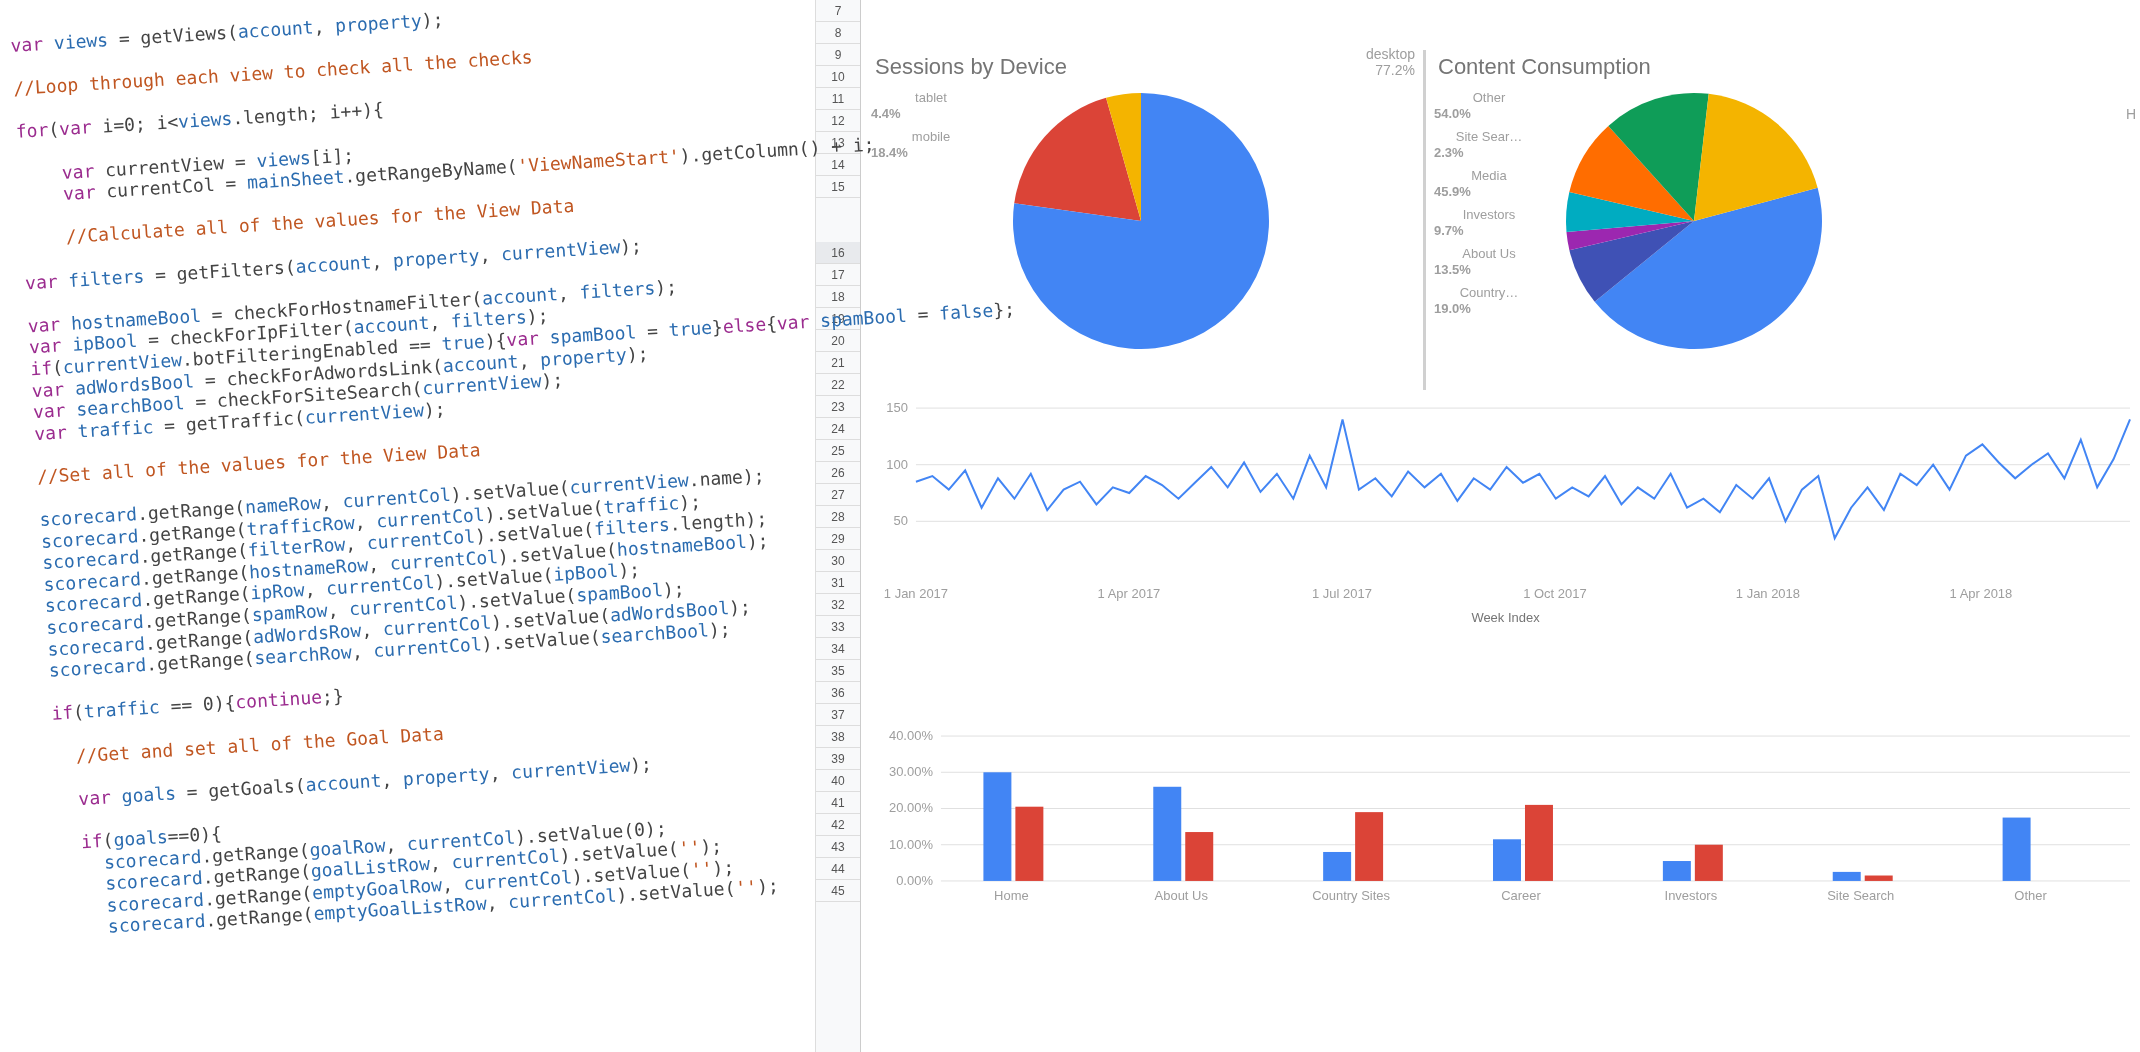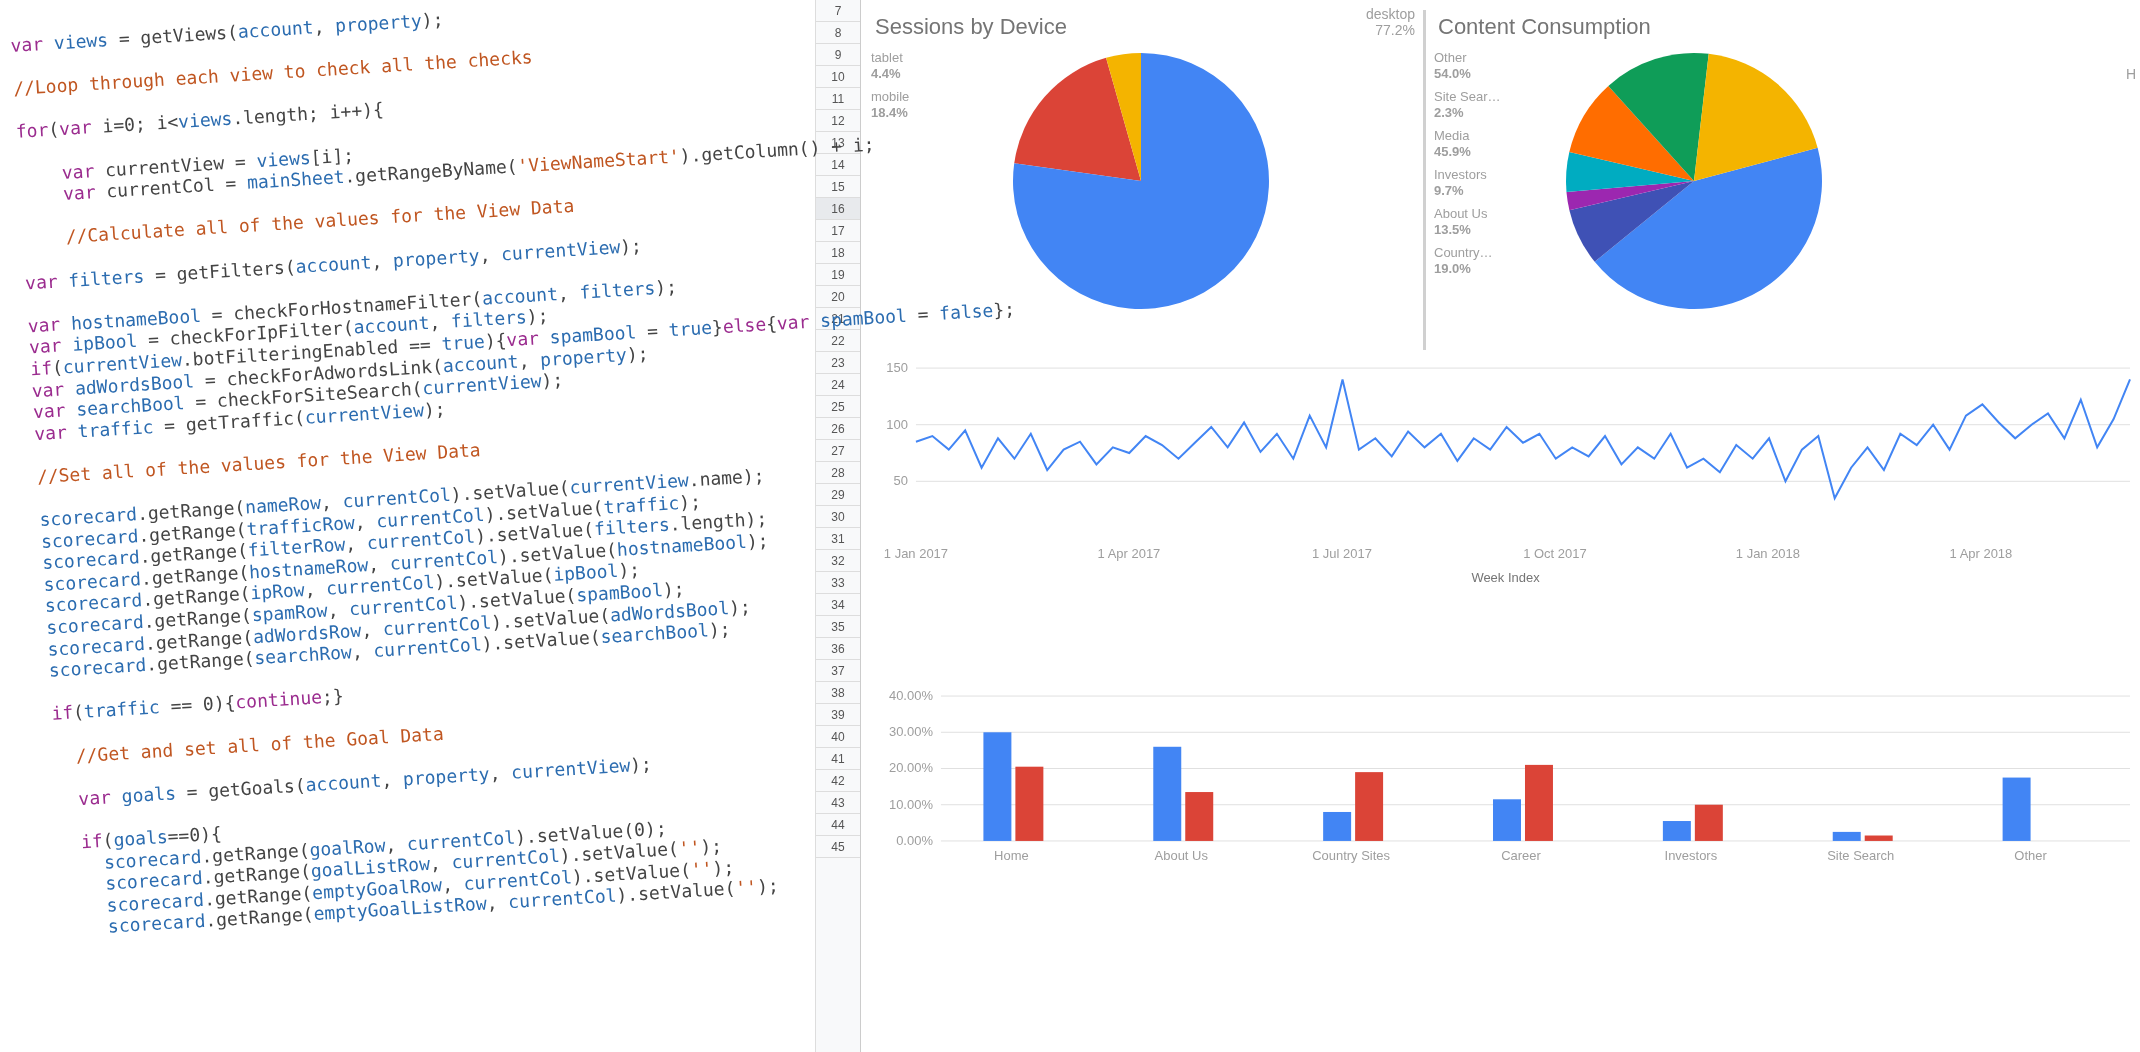--- a/index.html
+++ b/index.html
@@ -9,30 +9,30 @@
 .kw { color: #9b2c8f; }
 .id { color: #2b6cb0; }
 .str { color: #c05621; }
 .cmt { color: #c05621; }
 .pun { color: #444; }
 .bool { color: #2b6cb0; }
 
 .sheet-panel { flex: 1; display: flex; border-left: 1px solid #ddd; }
 .row-gutter { width: 45px; background: #f8f9fa; border-right: 1px solid #ccc; }
 .row-gutter .rownum { height: 22px; font-size: 12px; color: #555; text-align: center; line-height: 22px; border-bottom: 1px solid #ddd; }
-.row-gutter .rownum.sel { background: #e8eaed; }
-.dash { flex: 1; padding: 10px 0 0 10px; display: flex; flex-direction: column; gap: 8px; overflow: hidden; }
+.row-gutter .rownum.sel { background: #e8eaed; margin-top: 44px; }
+.dash { flex: 1; padding: 10px 0 0 10px; display: flex; flex-direction: column; gap: 8px; overflow: hidden; margin-top: 40px; }
 .top-row { display: flex; gap: 8px; height: 340px; }
 .chart-card { background: #fff; }
 .chart-card.left { width: 555px; border-right: 3px solid #d0d0d0; padding-right: 8px; }
 .chart-card.right { flex: 1; }
 .chart-title { font-size: 22px; color: #757575; font-weight: 400; margin: 4px 0 6px 4px; }
 .pie-wrap { display: flex; align-items: flex-start; }
 .pie-labels { width: 120px; font-size: 13px; color: #9e9e9e; padding-top: 4px; }
-.pie-labels .lbl { margin-bottom: 1px; }
+.pie-labels .lbl { margin-bottom: 1px; text-align: center; }
 .pie-labels .pct { margin-bottom: 8px; font-weight: bold; }
 .desktop-label { position: relative; }
 .desktop-text { position: absolute; right: 0; bottom: 8px; text-align: right; font-size: 14px; color: #9e9e9e; }
 
 .line-card { height: 320px; }
 .line-svg { width: 100%; height: 230px; }
 .axis-text { font-size: 13px; fill: #9e9e9e; }
 .axis-label { font-size: 13px; fill: #757575; text-anchor: middle; }
 .grid-line { stroke: #e0e0e0; stroke-width: 1; }
 .data-line { stroke: #4285f4; stroke-width: 2; fill: none; }

